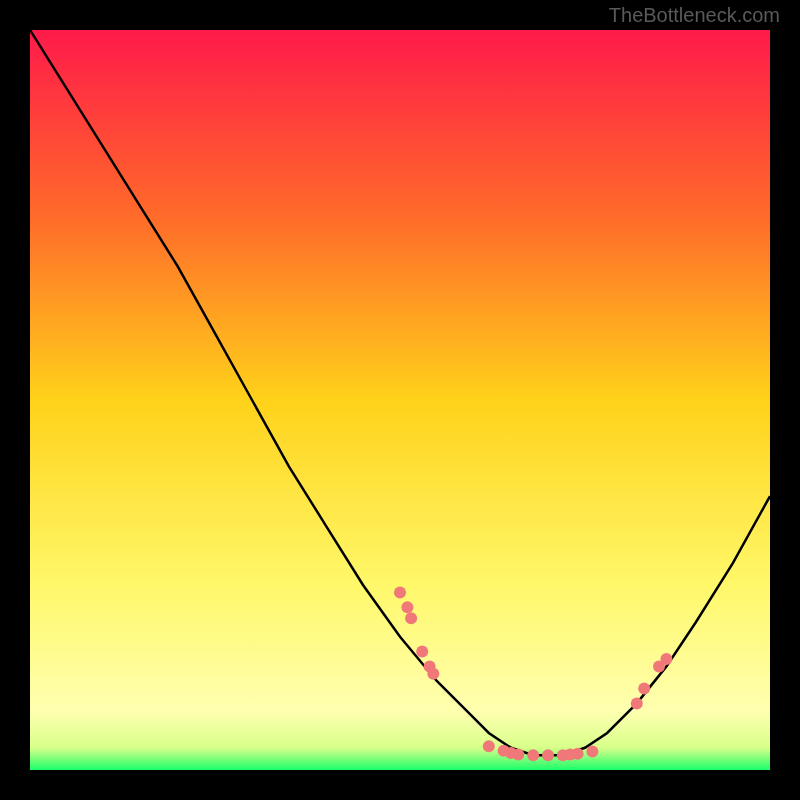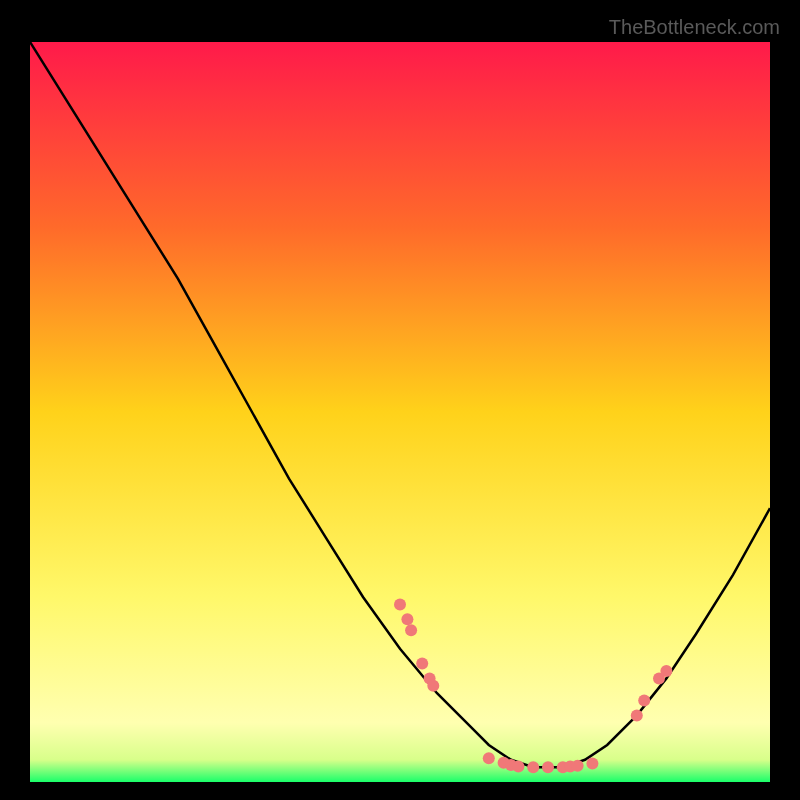--- a/index.html
+++ b/index.html
@@ -6,21 +6,21 @@
     margin: 0;
     padding: 0;
     width: 800px;
     height: 800px;
     background: #000000;
     position: relative;
     font-family: Arial, sans-serif;
   }
   .container {
     position: absolute;
-    top: 12px;
+    top: 0;
     left: 0;
     width: 800px;
     height: 680px;
   }
   .watermark {
     position: absolute;
     top: 4px;
     right: 20px;
     color: #5a5a5a;
     font-size: 20px;

